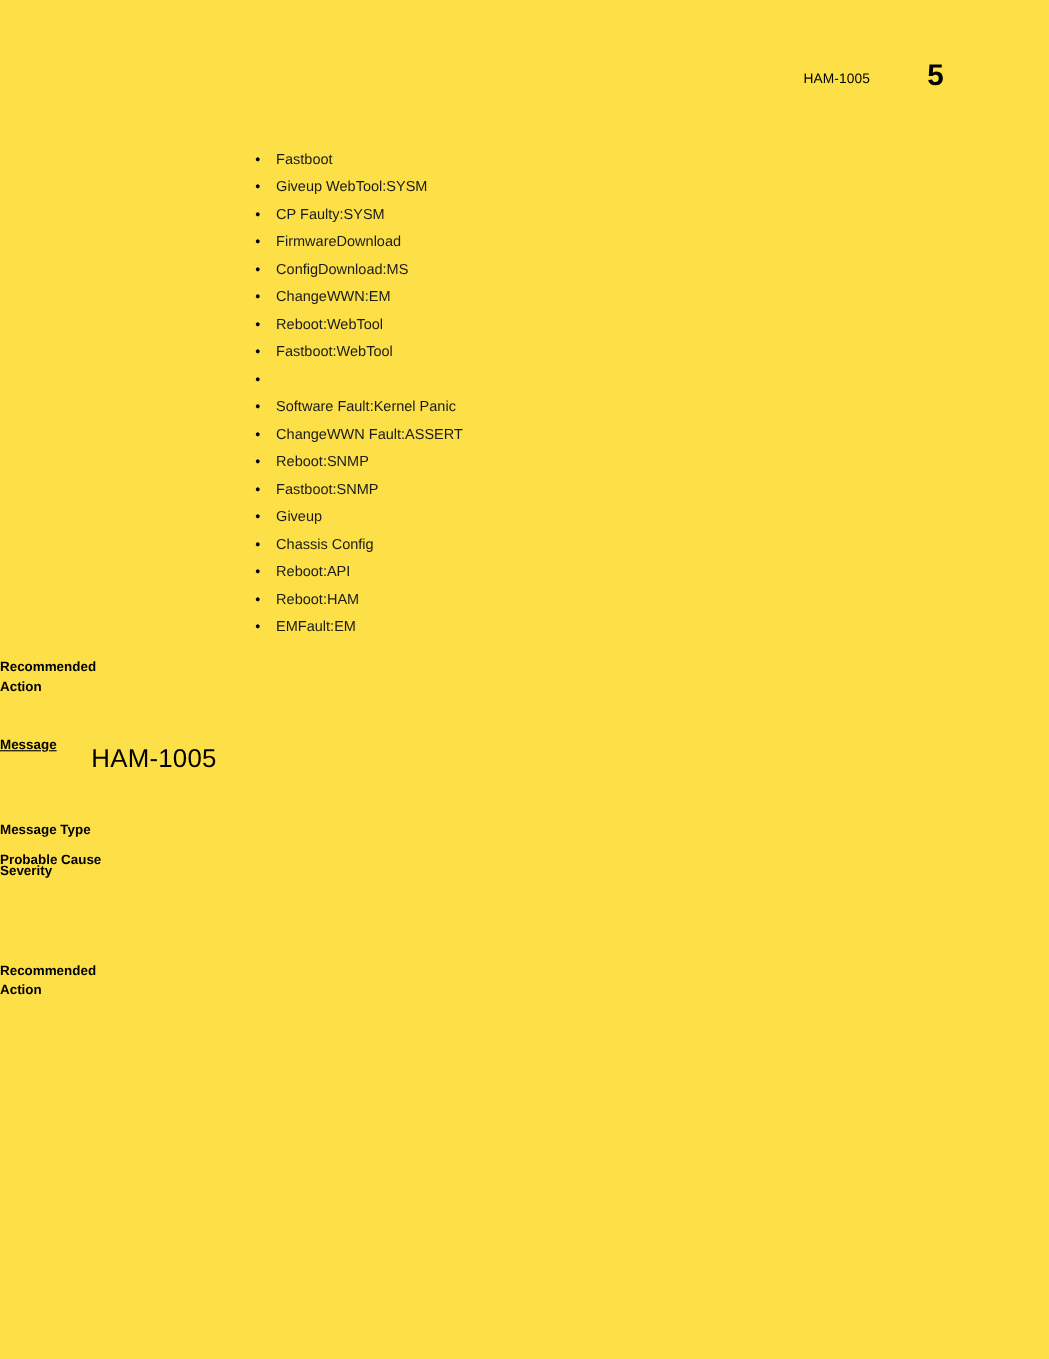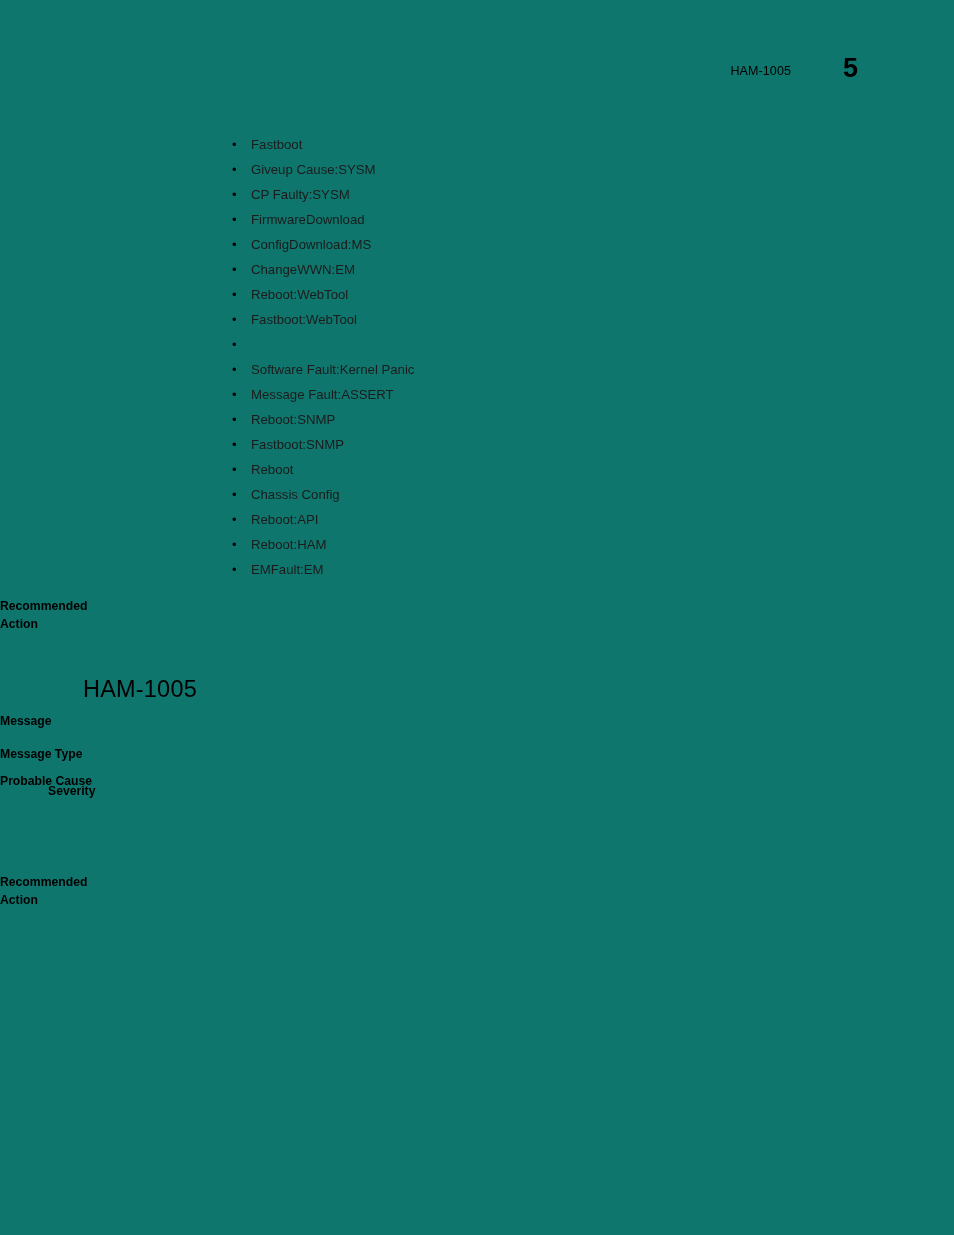--- a/index.html
+++ b/index.html
@@ -9,21 +9,21 @@
   }
   body {
     font-family: "Liberation Sans", sans-serif;
     color: #000000;
     -webkit-font-smoothing: antialiased;
   }
   .page {
     position: relative;
     width: 954px;
     height: 1235px;
-    background: #0f766e;
+    background: #fde047;
     overflow: hidden;
   }
 
   
   .page-header {
     position: absolute;
     top: 56px;
     left: 0;
     width: 954px;
     height: 40px;
@@ -130,21 +130,21 @@
     <div class="header-page-number">5</div>
   </div>
 
   <ul class="bullet-list">
     <li class="bullet-item">
       <span class="bullet-marker">•</span>
       <span class="bullet-text">Fastboot</span>
     </li>
     <li class="bullet-item">
       <span class="bullet-marker">•</span>
-      <span class="bullet-text">Giveup Cause:SYSM</span>
+      <span class="bullet-text">Giveup WebTool:SYSM</span>
     </li>
     <li class="bullet-item">
       <span class="bullet-marker">•</span>
       <span class="bullet-text">CP Faulty:SYSM</span>
     </li>
     <li class="bullet-item">
       <span class="bullet-marker">•</span>
       <span class="bullet-text">FirmwareDownload</span>
     </li>
     <li class="bullet-item">
@@ -165,33 +165,33 @@
     </li>
     <li class="bullet-item">
       <span class="bullet-marker">•</span>
     </li>
     <li class="bullet-item">
       <span class="bullet-marker">•</span>
       <span class="bullet-text">Software Fault:Kernel Panic</span>
     </li>
     <li class="bullet-item">
       <span class="bullet-marker">•</span>
-      <span class="bullet-text">Message Fault:ASSERT</span>
+      <span class="bullet-text">ChangeWWN Fault:ASSERT</span>
     </li>
     <li class="bullet-item">
       <span class="bullet-marker">•</span>
       <span class="bullet-text">Reboot:SNMP</span>
     </li>
     <li class="bullet-item">
       <span class="bullet-marker">•</span>
       <span class="bullet-text">Fastboot:SNMP</span>
     </li>
     <li class="bullet-item">
       <span class="bullet-marker">•</span>
-      <span class="bullet-text">Reboot</span>
+      <span class="bullet-text">Giveup</span>
     </li>
     <li class="bullet-item">
       <span class="bullet-marker">•</span>
       <span class="bullet-text">Chassis Config</span>
     </li>
     <li class="bullet-item">
       <span class="bullet-marker">•</span>
       <span class="bullet-text">Reboot:API</span>
     </li>
     <li class="bullet-item">
@@ -205,31 +205,31 @@
   </ul>
 
   <div class="def-row" style="top:597px;">
     <span class="def-label-line">Recommended</span>
     <span class="def-label-line">Action</span>
   </div>
   <div class="value-column" style="top:597px;"></div>
 
   <h1 class="section-heading">HAM-1005</h1>
 
-  <div class="def-row" style="top:712px;">
+  <div class="def-row" style="top:668px;text-decoration:underline;">
     <span class="def-label-line">Message</span>
   </div>
   <div class="value-column" style="top:708px;"></div>
 
   <div class="def-row" style="top:745px;">
     <span class="def-label-line">Message Type</span>
   </div>
   <div class="value-column" style="top:745px;"></div>
 
-  <div class="def-row" style="top:782px;padding-left:48px;">
+  <div class="def-row" style="top:782px;">
     <span class="def-label-line">Severity</span>
   </div>
   <div class="value-column" style="top:782px;"></div>
 
   <div class="def-row" style="top:772px;">
     <span class="def-label-line">Probable Cause</span>
   </div>
   <div class="value-column" style="top:819px;"></div>
 
   <div class="def-row" style="top:873px;">

